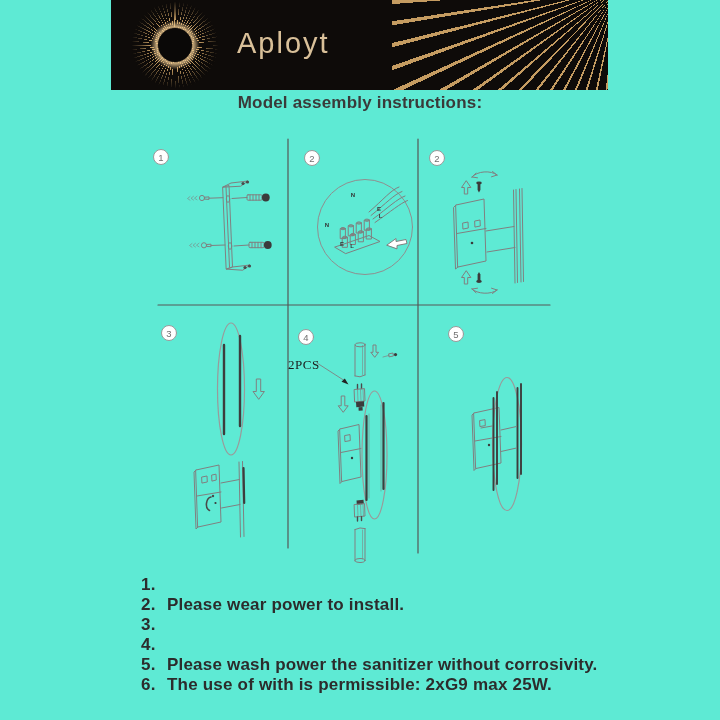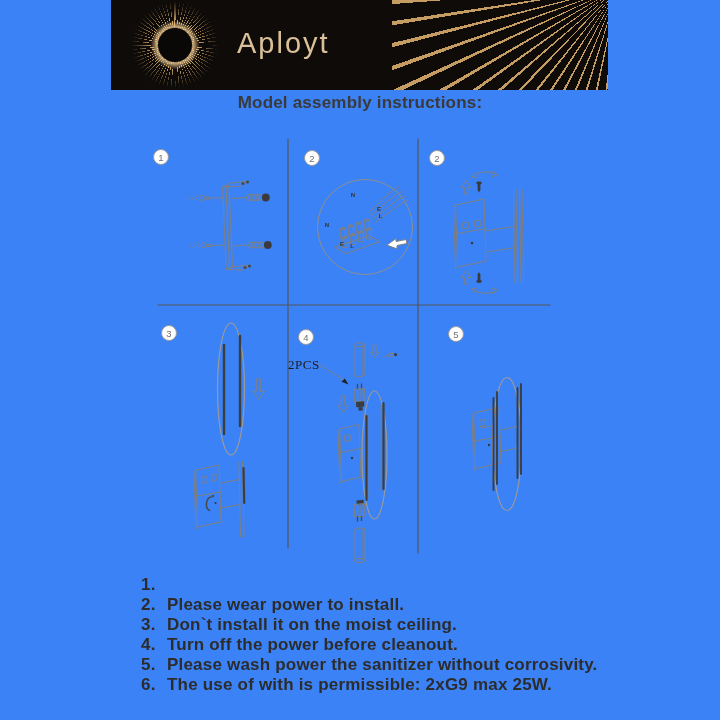--- a/index.html
+++ b/index.html
@@ -1,16 +1,16 @@
 <!DOCTYPE html>
 <html><head>
 <meta charset="utf-8">
 <style>
   html,body{margin:0;padding:0;background:#ffffff;}
-  .page{position:relative;width:720px;height:720px;background:#3b82f6;overflow:hidden;
+  .page{position:relative;width:720px;height:720px;background:#5eead4;overflow:hidden;
         font-family:"Liberation Sans",sans-serif;}
 
   
   .banner{position:absolute;left:111px;top:0;width:497px;height:90px;background:#0e0b09;overflow:hidden;}
   .sunburst{position:absolute;left:21px;top:2px;width:86px;height:86px;border-radius:50%;
     background:
       radial-gradient(circle, rgba(14,11,9,0) 0 26%, rgba(14,11,9,0) 40%, rgba(14,11,9,.55) 55%, #0e0b09 72%),
       radial-gradient(circle, rgba(240,205,150,0) 0 25%, rgba(240,205,150,.75) 30%, rgba(240,205,150,0) 40%),
       repeating-conic-gradient(#c79e63 0deg 1.15deg, rgba(14,11,9,0) 1.15deg 5.6deg);}
   .sunburst::after{content:"";position:absolute;inset:30%;background:#0a0807;border-radius:50%;
@@ -253,25 +253,23 @@
   <div class="instructions">
     <div class="ins-row">
       <span class="ins-num">1.</span>
     </div>
     <div class="ins-row">
       <span class="ins-num">2.</span>
       <span class="ins-text">Please wear power to install.</span>
     </div>
     <div class="ins-row">
       <span class="ins-num">3.</span>
-      <span class="ins-text">Don`t install it on the moist ceiling.</span>
     </div>
     <div class="ins-row">
       <span class="ins-num">4.</span>
-      <span class="ins-text">Turn off the power before cleanout.</span>
     </div>
     <div class="ins-row">
       <span class="ins-num">5.</span>
       <span class="ins-text">Please wash power the sanitizer without corrosivity.</span>
     </div>
     <div class="ins-row">
       <span class="ins-num">6.</span>
       <span class="ins-text">The use of with is permissible: 2xG9 max 25W.</span>
     </div>
   </div>

